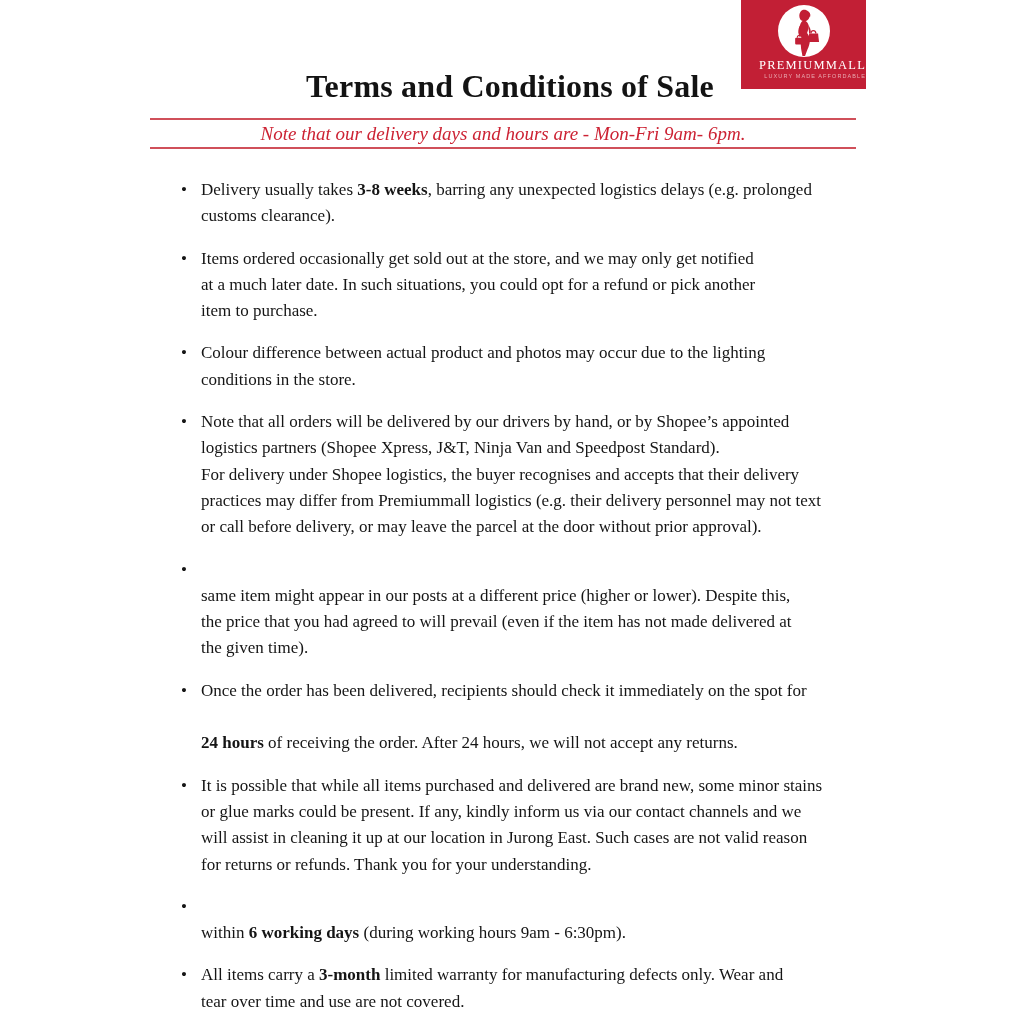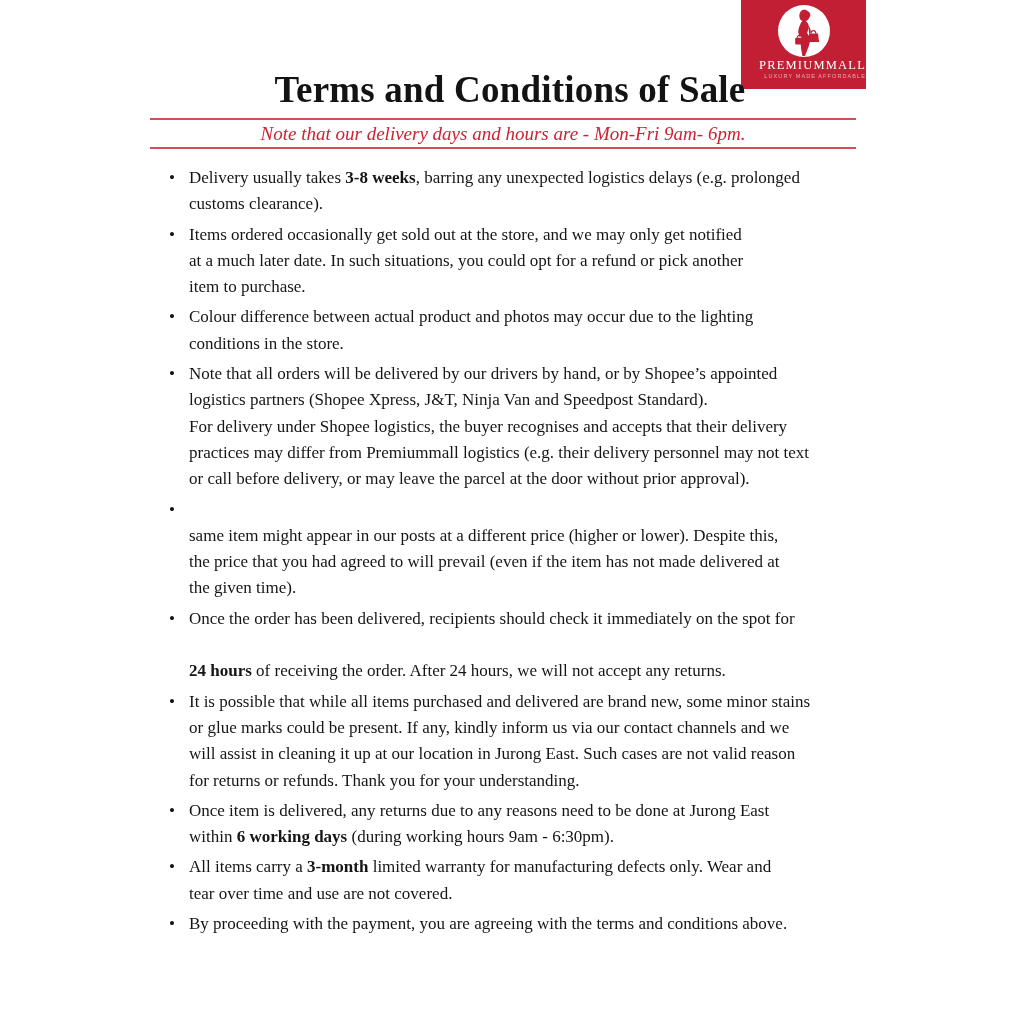--- a/index.html
+++ b/index.html
@@ -43,21 +43,21 @@
     line-height:8px;
     font-family:"Liberation Sans", sans-serif;
   }
 
   
   .title{
     position:absolute;
     top:68px; left:157px;
     width:706px;
     text-align:center;
-    font-size:37px;
+    font-size:32px;
     font-weight:bold;
     color:#131313;
     letter-spacing:0.2px;
   }
 
   
   .note-band{
     position:absolute;
     top:118px; left:150px;
     width:706px;
@@ -78,21 +78,21 @@
     top:161px; left:163px;
     width:710px;
     margin:0; padding:0;
     list-style:none;
     font-size:17px;
     line-height:26.3px;
   }
   .terms li{
     position:relative;
     padding-left:22px;
-    margin:4px;
+    margin:16px;
   }
   .terms li::before{
     content:"\2022";
     position:absolute;
     left:2px; top:0;
     color:#151515;
   }
   .terms .b{font-weight:bold;}
 </style>
 </head>
@@ -131,18 +131,18 @@
   </div>
 
   <ul class="terms">
       <li><span>Delivery usually takes </span><span class="b">3-8 weeks</span><span>, barring any unexpected logistics delays (e.g. prolonged</span><br><span>customs clearance).</span></li>
       <li><span>Items ordered occasionally get sold out at the store, and we may only get notified</span><br><span>at a much later date. In such situations, you could opt for a refund or pick another</span><br><span>item to purchase.</span></li>
       <li><span>Colour difference between actual product and photos may occur due to the lighting</span><br><span>conditions in the store.</span></li>
       <li><span>Note that all orders will be delivered by our drivers by hand, or by Shopee’s appointed</span><br><span>logistics partners (Shopee Xpress, J&amp;T, Ninja Van and Speedpost Standard).</span><br><span>For delivery under Shopee logistics, the buyer recognises and accepts that their delivery</span><br><span>practices may differ from Premiummall logistics (e.g. their delivery personnel may not text</span><br><span>or call before delivery, or may leave the parcel at the door without prior approval).</span></li>
       <li><br><span>same item might appear in our posts at a different price (higher or lower). Despite this,</span><br><span>the price that you had agreed to will prevail (even if the item has not made delivered at</span><br><span>the given time).</span></li>
       <li><span>Once the order has been delivered, recipients should check it immediately on the spot for</span><br><br><span class="b">24 hours</span><span> of receiving the order. After 24 hours, we will not accept any returns.</span></li>
       <li><span>It is possible that while all items purchased and delivered are brand new, some minor stains</span><br><span>or glue marks could be present. If any, kindly inform us via our contact channels and we</span><br><span>will assist in cleaning it up at our location in Jurong East. Such cases are not valid reason</span><br><span>for returns or refunds. Thank you for your understanding.</span></li>
-      <li><span>Once item is delivered, any returns due to any reasons need to be done at Jurong East</span><br><span>within </span><span class="b">6 working days</span><span> (during working hours 9am - 6:30pm).</span></li>
+      <li><br><span>within </span><span class="b">6 working days</span><span> (during working hours 9am - 6:30pm).</span></li>
       <li><span>All items carry a </span><span class="b">3-month</span><span> limited warranty for manufacturing defects only. Wear and</span><br><span>tear over time and use are not covered.</span></li>
       <li><span>By proceeding with the payment, you are agreeing with the terms and conditions above.</span></li>
     </ul>
 
 </div>
 
 </body></html>

